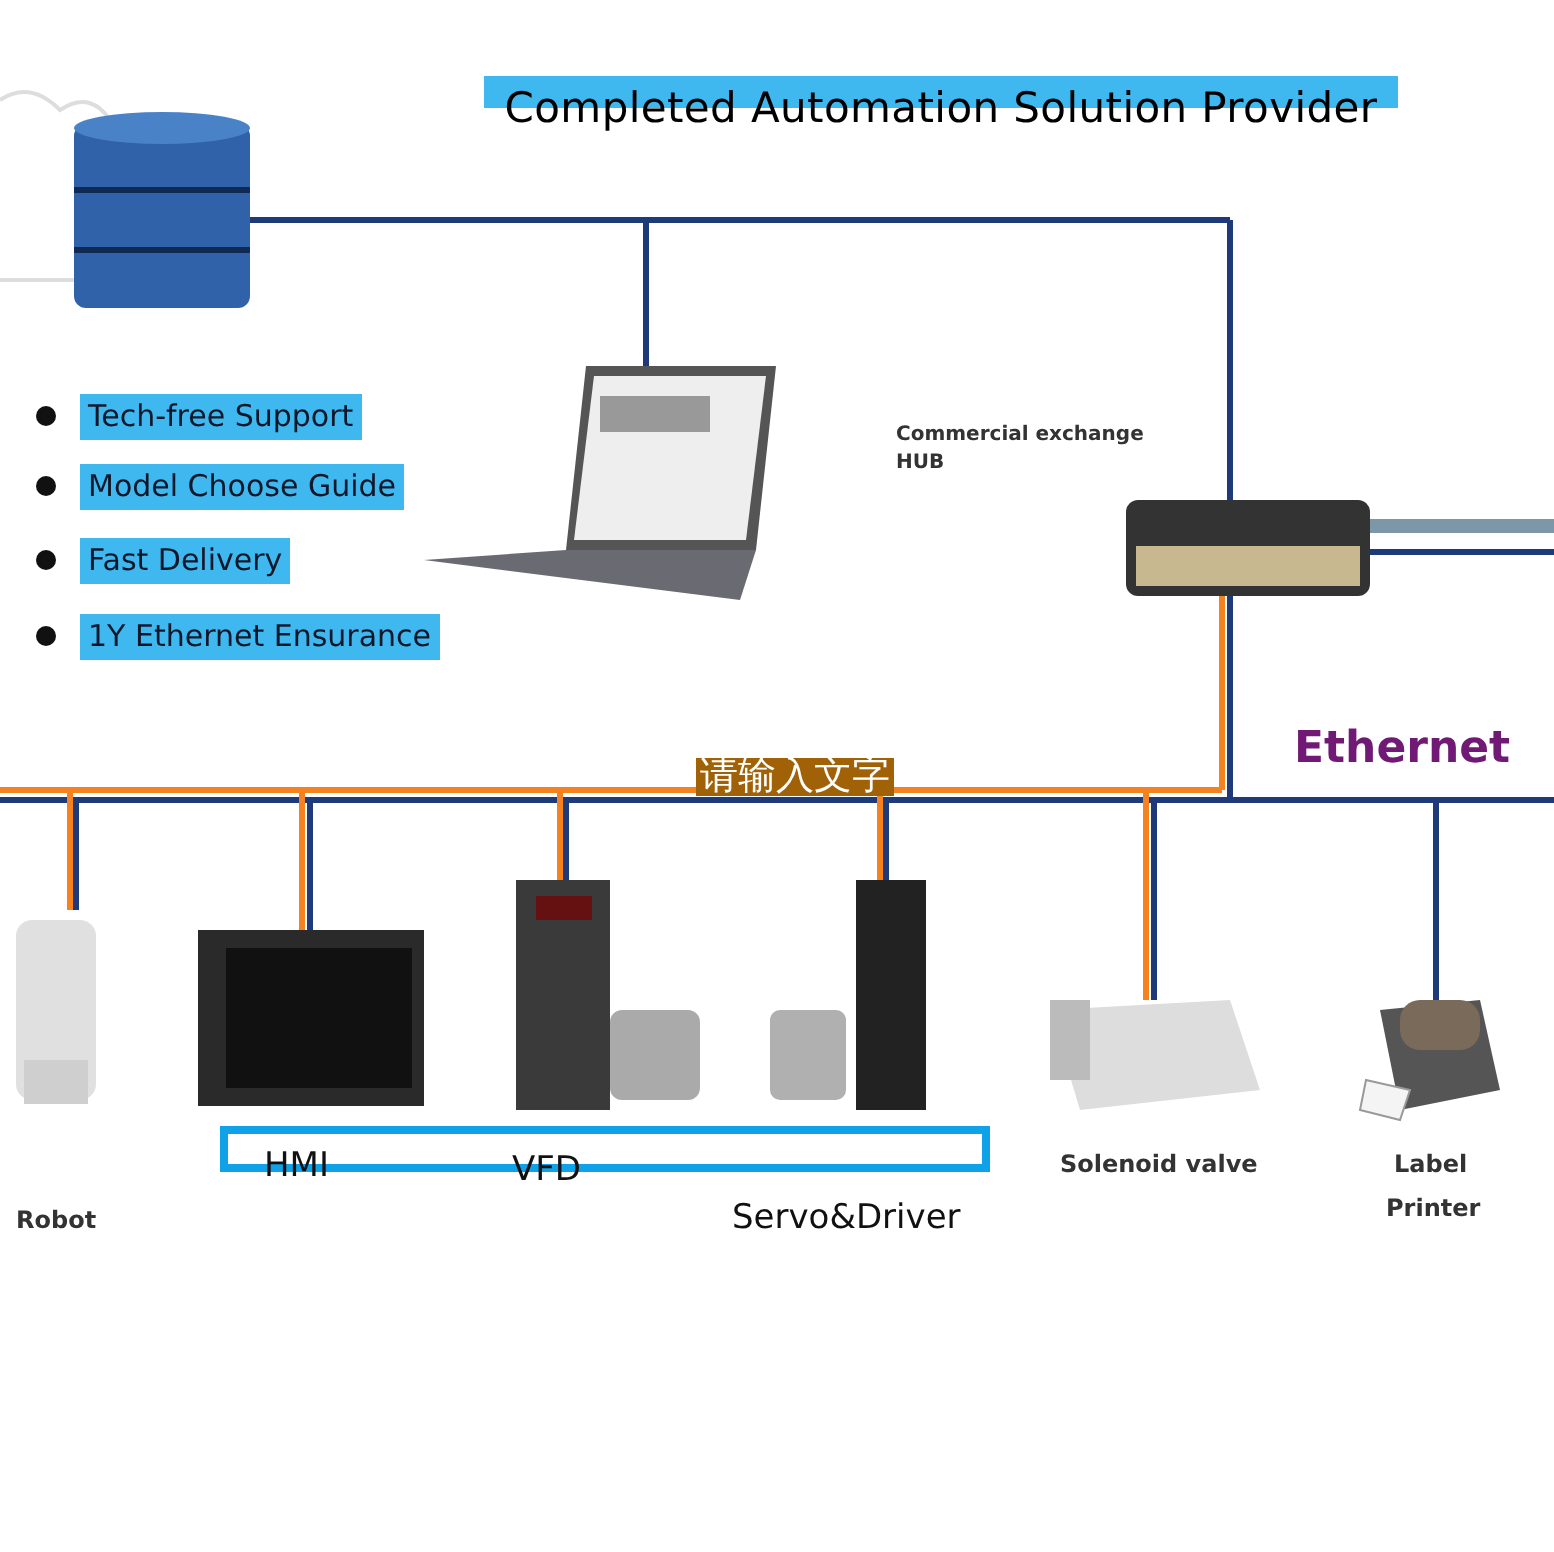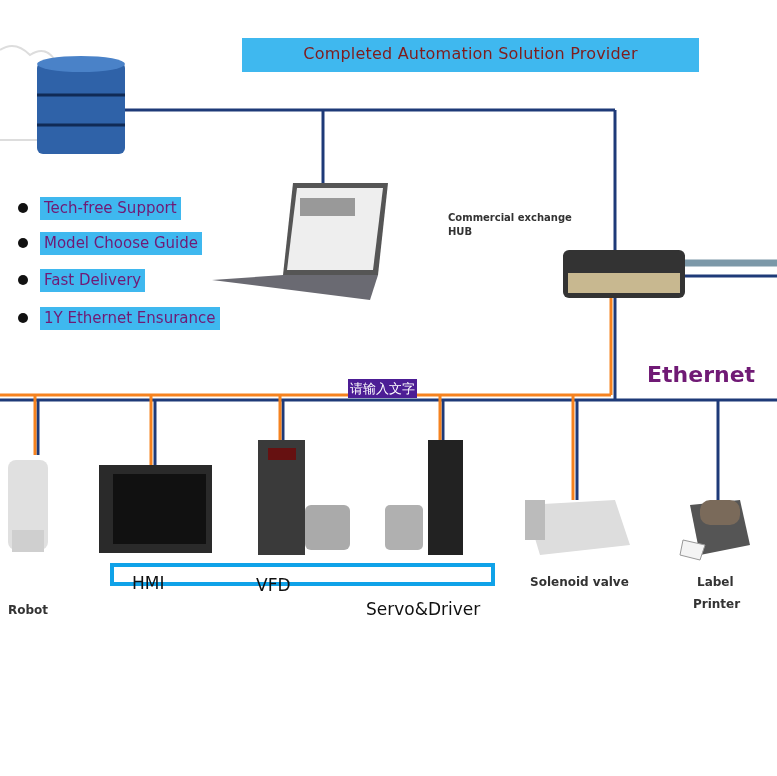--- a/index.html
+++ b/index.html
@@ -1,24 +1,24 @@
 <!DOCTYPE html>
 <html><head>
 <meta charset="utf-8">
 <style>
   html, body { margin:0; padding:0; background:#ffffff; }
   body { width:777px; height:776px; position:relative; overflow:hidden; font-family:"DejaVu Sans", sans-serif; }
   .abs { position:absolute; }
-  .title-banner { left:242px; top:38px; width:457px; height:34px; background:#3fb8ef; color:#7f1d1d; font-size:16px; line-height:32px; text-align:center; white-space:nowrap; letter-spacing:0.2px; }
+  .title-banner { left:242px; top:38px; width:457px; height:16px; background:#3fb8ef; color:#000000; font-size:21px; line-height:32px; text-align:center; white-space:nowrap; letter-spacing:0.2px; }
   .feature { left:18px; height:24px; display:flex; align-items:center; }
   .bullet { width:10px; height:10px; border-radius:50%; background:#111; margin-right:12px; }
-  .feature-label { background:#3fb8ef; color:#701a75; font-size:15px; padding:0 4px; line-height:23px; white-space:nowrap; }
+  .feature-label { background:#3fb8ef; color:#0f172a; font-size:15px; padding:0 4px; line-height:23px; white-space:nowrap; }
   .hub-label { left:448px; top:211px; font-size:10px; font-weight:bold; color:#333; line-height:14px; }
   .ethernet-label { left:647px; top:362px; font-size:22px; font-weight:bold; color:#701a75; }
-  .cn-label { left:348px; top:379px; background:#4c1d95; color:#fff; font-size:13px; line-height:19px; padding:0 2px; }
+  .cn-label { left:348px; top:379px; background:#a16207; color:#fff; font-size:19px; line-height:19px; padding:0 2px; }
   .dev-label { font-size:12px; font-weight:bold; color:#333; text-align:center; }
   .group-box { left:110px; top:563px; width:385px; height:23px; border:4px solid #10a2e8; box-sizing:border-box; }
   .group-text { position:absolute; top:6px; font-size:17px; color:#111; }
   svg { position:absolute; left:0; top:0; }
 </style>
 </head>
 <body>
 
 <svg width="777" height="776">
 

